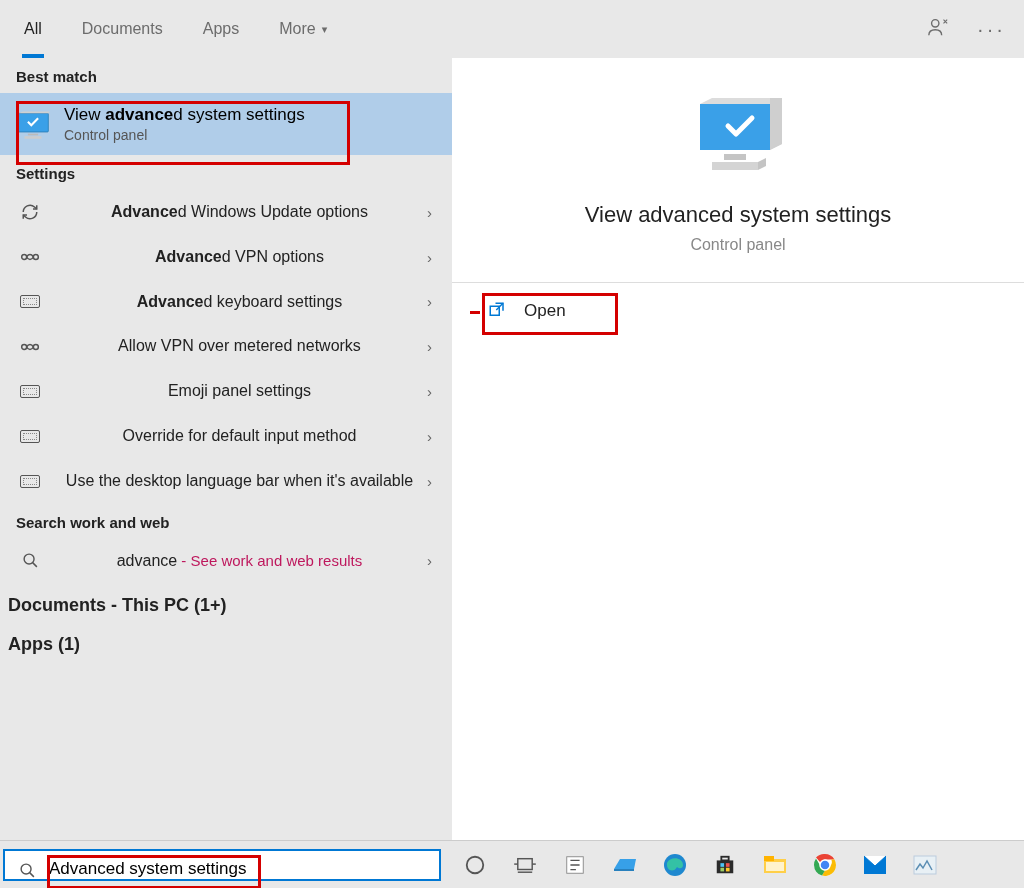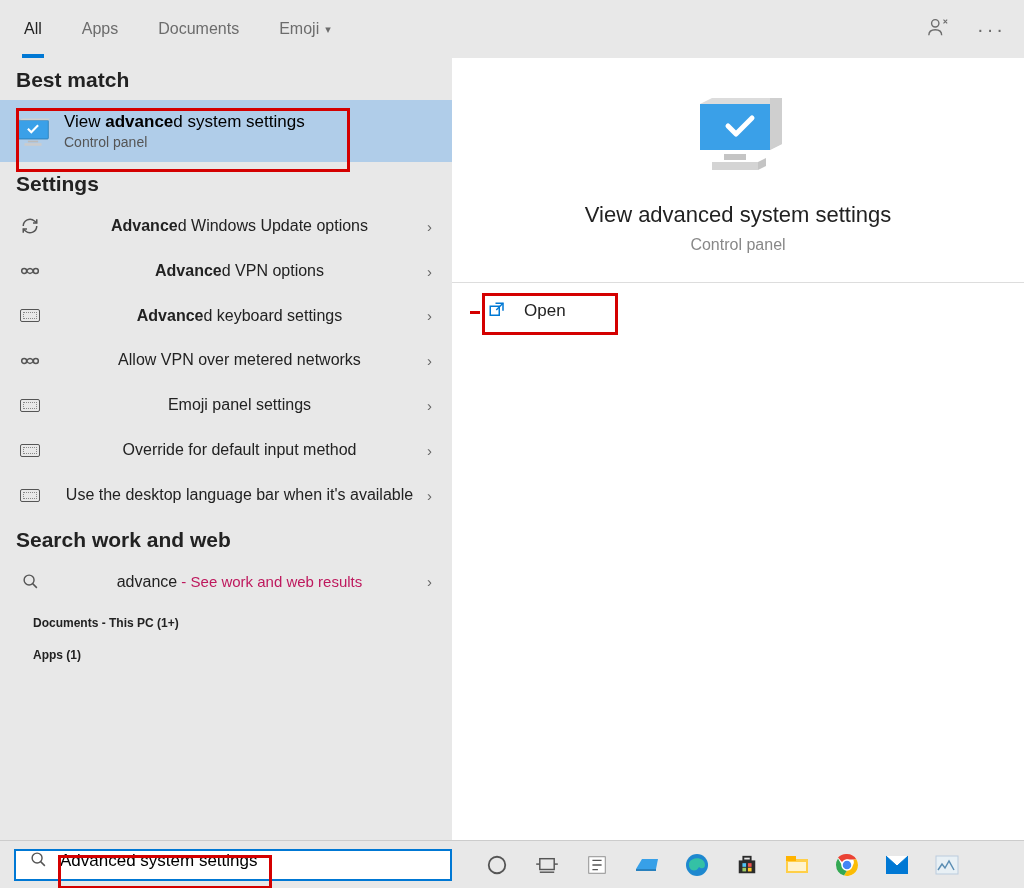--- a/index.html
+++ b/index.html
@@ -14,55 +14,55 @@
   .tab.active::after { content:""; position:absolute; bottom:0; left:18px; right:18px; height:4px; background:#0078d4; }
   .tab .chev { margin-left:6px; font-size:11px; color:#6c6c6c; }
   .header-icons { position:absolute; right:18px; top:0; height:58px; display:flex; align-items:center; gap:28px; color:#6c6c6c; font-size:20px; }
   .dots { letter-spacing:3px; }
 
   
   .main { flex:1; display:flex; background:#e8e8e8; min-height:0; }
   .left-pane { width:452px; background:#e8e8e8; overflow:hidden; }
   .right-pane { flex:1; background:#fff; display:flex; flex-direction:column; position:relative; }
 
-  .section-header { font-size:21px; font-weight:600; color:#222; padding:10px 16px 8px 16px; }
+  .section-header { font-size:15px; font-weight:600; color:#222; padding:10px 16px 8px 16px; }
 
   
   .best-match { background:#b0cde9; padding:12px 16px; display:flex; align-items:center; position:relative; }
   .bm-red { position:absolute; left:16px; top:8px; width:334px; height:64px; border:3px solid #d40000; pointer-events:none; }
   .bm-icon { width:34px; height:34px; margin-right:14px; display:flex; align-items:flex-end; }
   .bm-text .title { font-size:17px; color:#000; }
   .bm-text .sub { font-size:14px; color:#555; margin-top:2px; }
   .bold { font-weight:600; }
 
   
   .settings-list { }
   .item { display:flex; align-items:center; padding:12px 16px 12px 16px; cursor:pointer; position:relative; font-size:16px; color:#222; }
   .item .icon { width:28px; display:flex; justify-content:center; color:#555; font-size:17px; }
   .item .label { flex:1; padding-left:8px; line-height:1.3;text-align:center; }
   .item .chev { color:#666; font-size:15px; padding-right:4px; }
   .item .sub { color:#be185d; font-size:15px; }
 
-  .foot-section { font-size:12px; font-weight:600; color:#222; padding:12px 16px 6px 33px; }
+  .foot-section { font-size:18px; font-weight:600; color:#222; padding:12px 16px 6px 8px; }
 
   
   .preview-top { text-align:center; padding:40px 20px 28px 20px; }
   .preview-icon { display:flex; justify-content:center; margin-bottom:22px; }
   .preview-title { font-size:22px; color:#222; }
   .preview-sub { font-size:16px; color:#888; margin-top:8px; }
   .preview-divider { border-top:1px solid #ddd; margin:0; }
   .preview-open-wrap { position:relative; padding:18px 36px; }
   .preview-open { display:flex; align-items:flex-start; gap:18px; font-size:17px; color:#222; cursor:pointer; }
   .open-icon { color:#0078d4; font-size:18px; }
   .open-red { position:absolute; left:30px; top:10px; width:136px; height:42px; border:3px solid #d40000; pointer-events:none; }
   .open-red-dash { position:absolute; left:18px; top:28px; width:10px; height:3px; background:#d40000; }
 
   
   .taskbar { height:48px; background:#e8e8e8; display:flex; align-items:center; border-top:1px solid #ccc; }
-  .searchbox { width:438px; height:32px; margin:14px; background:#fff; border:2px solid #0078d4; display:flex; align-items:flex-start; position:relative; }
+  .searchbox { width:438px; height:32px; margin:3px; background:#fff; border:2px solid #0078d4; display:flex; align-items:flex-end; position:relative; }
   .searchbox .sicon { width:44px; display:flex; justify-content:center; color:#555; font-size:17px; }
   .searchbox input { border:none; outline:none; font-size:17px; flex:1; background:transparent; color:#000; }
   .search-red { position:absolute; left:42px; top:4px; width:214px; height:34px; border:3px solid #d40000; pointer-events:none; }
 
   .tb-icons { display:flex; align-items:center; gap:8px; padding-left:10px; height:100%; }
   .tb-item { width:42px; height:42px; display:flex; align-items:center; justify-content:center; font-size:20px; cursor:pointer; }
 
   
   .monitor-svg { display:block; }
 
@@ -70,24 +70,24 @@
   .kbd { display:inline-block; width:20px; height:13px; border:1.5px solid #555; border-radius:2px; position:relative; }
   .kbd::before { content:""; position:absolute; left:2px; right:2px; top:2px; bottom:2px; border:1px dotted #888; }
 </style>
 </head>
 <body>
 
 <div class="container">
 
   <div class="tabs">
     <div class="tab active">All</div>
+    <div class="tab">Documents</div>
     <div class="tab">Apps</div>
-    <div class="tab">Documents</div>
     <div class="tab">
-      <span>Emoji</span>
+      <span>More</span>
         <span class="chev">▾</span>
     </div>
     <div class="header-icons">
       <span>
         <svg width="22" height="22" viewBox="0 0 24 24" fill="none" stroke="#6c6c6c" stroke-width="1.5">
             <circle cx="9" cy="8" r="4"></circle>
             <path d="M2 21c0-4 3-6 7-6s7 2 7 6"></path>
             <path d="M18 4l4 4m0-4l-4 4" stroke-width="1.2"></path>
           </svg>
       </span>

